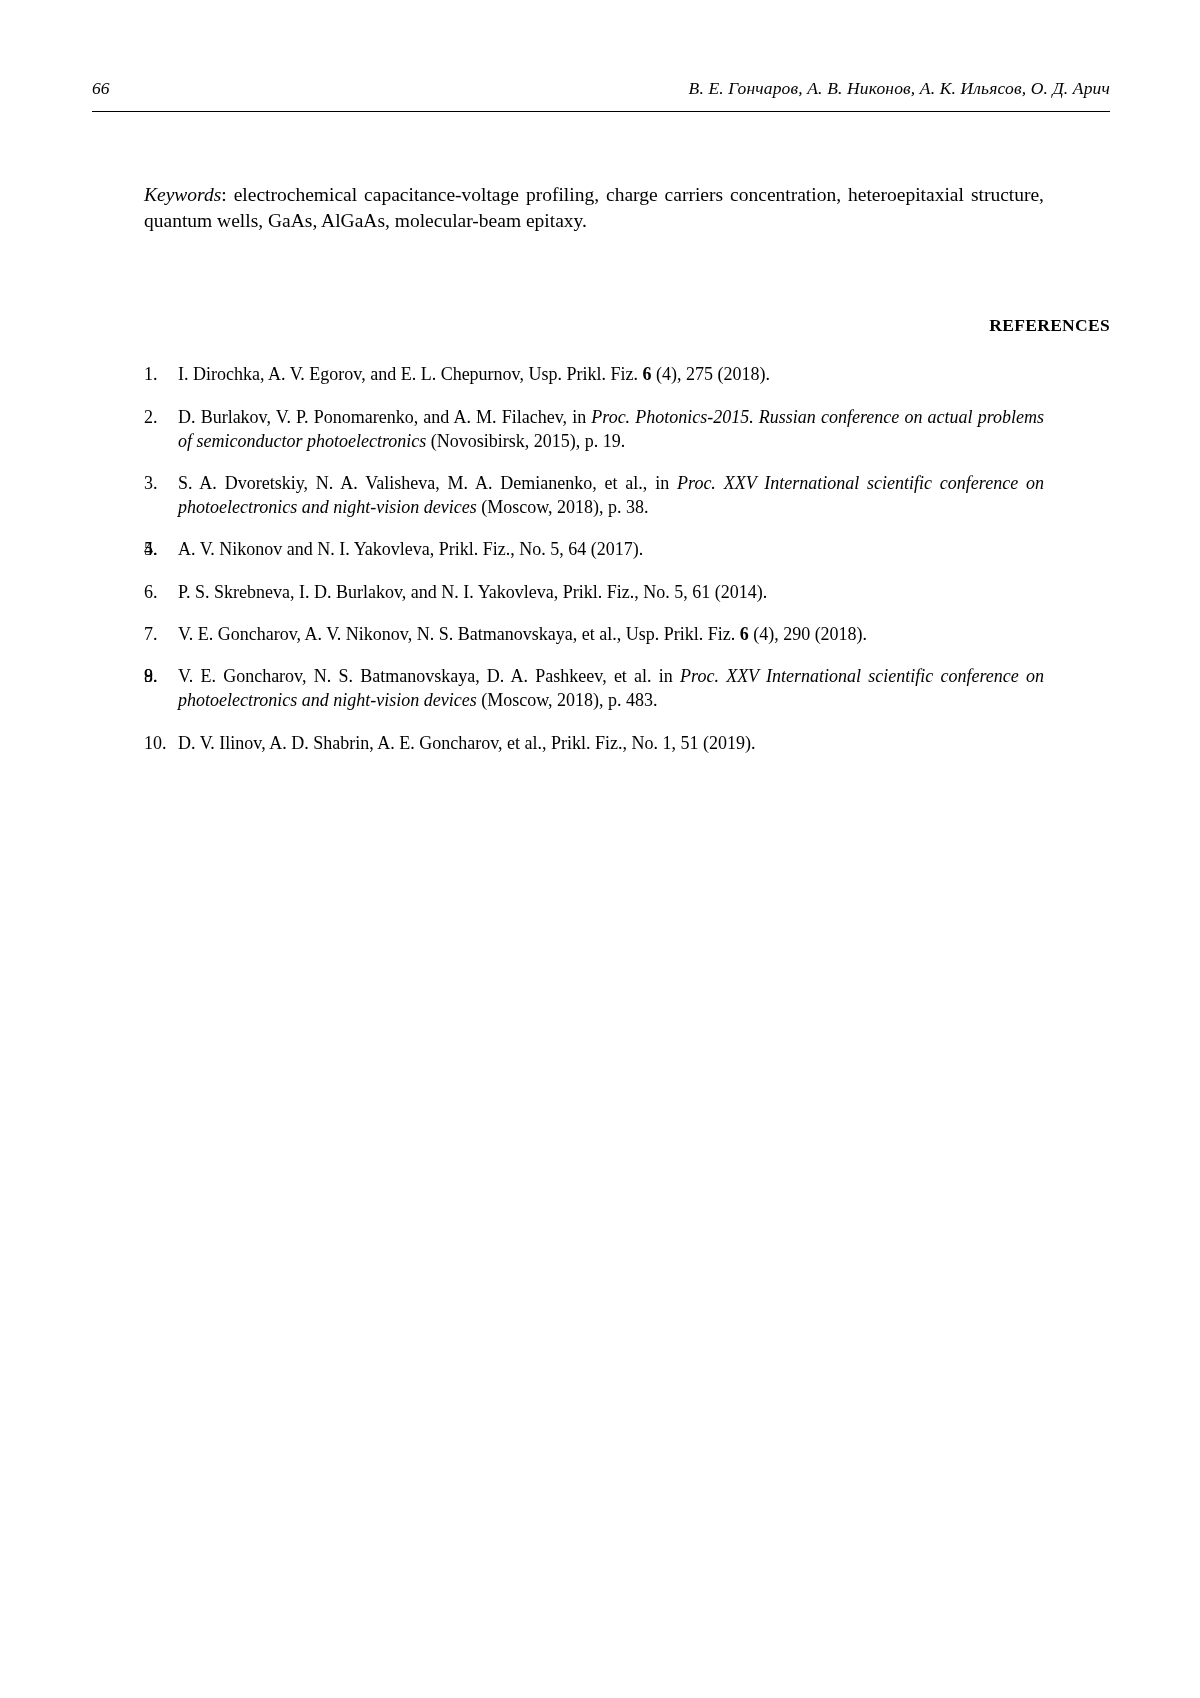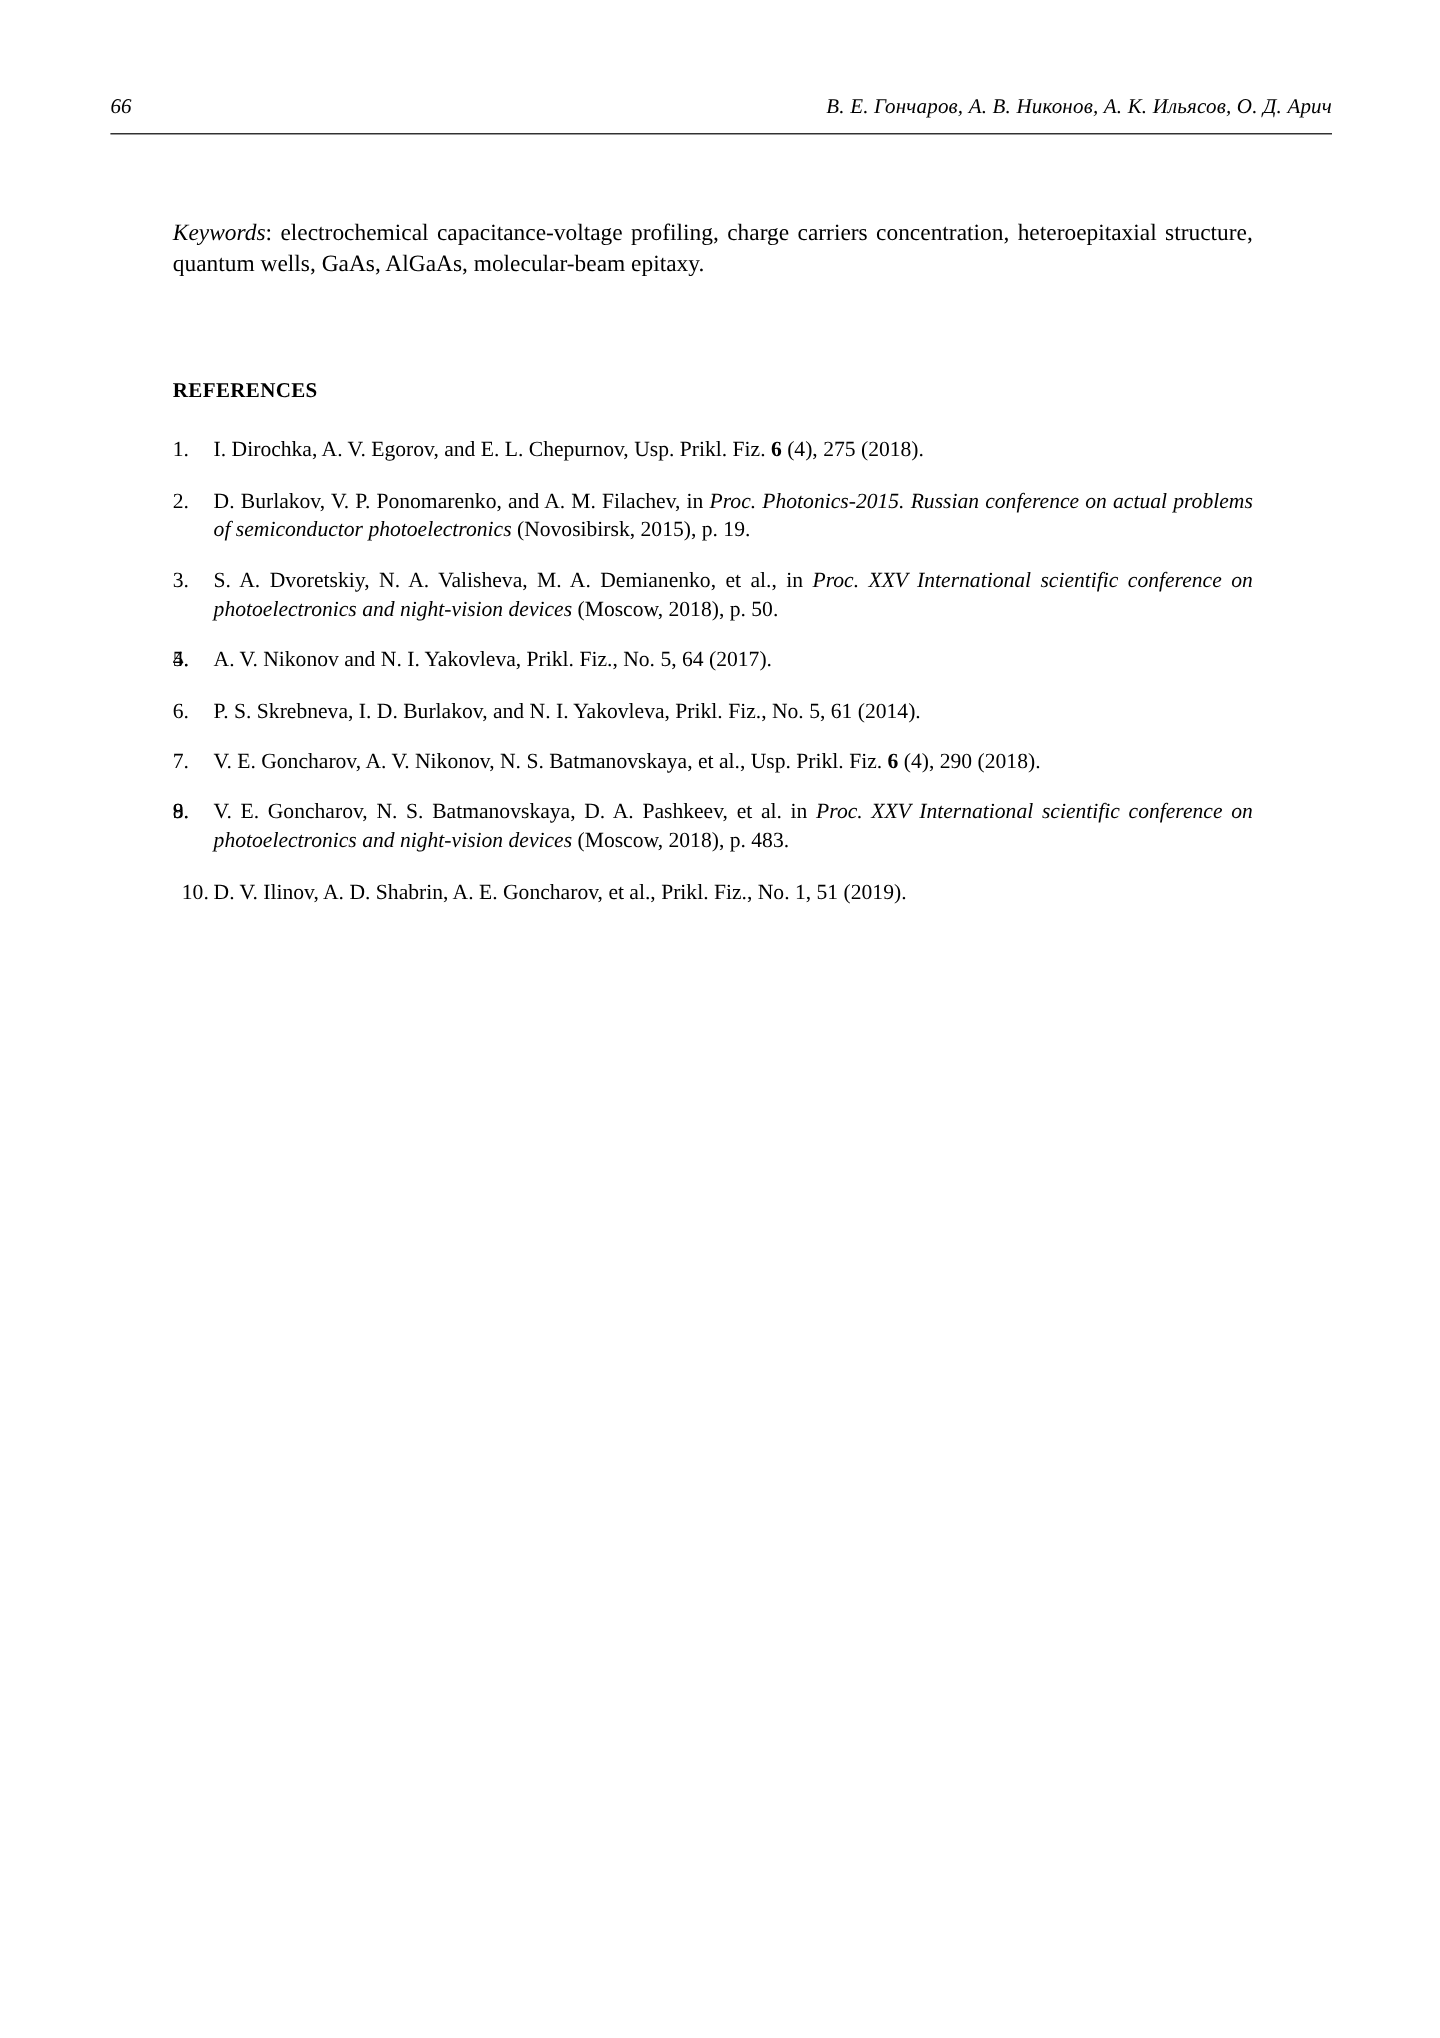--- a/index.html
+++ b/index.html
@@ -64,20 +64,21 @@
   .keywords .kw-label {
     font-style: italic;
   }
   
   .ref-heading {
     margin-top: 82px;
     margin-left: 52px;
     font-weight: bold;
     font-size: 17.5px;
     letter-spacing: 0.3px;
+    text-align: right;
   }
   .ref-list {
     margin-top: 26px;
     margin-left: 52px;
     width: 900px;
   }
   .ref-item {
     position: relative;
     font-size: 18px;
     line-height: 1.345;
@@ -87,21 +88,20 @@
   }
   .ref-item .num {
     position: absolute;
     left: 0;
     top: 0;
     width: 26px;
     text-align: left;
   }
   .ref-item .num.wide {
     width: 30px;
-    text-align: right;
   }
   i { font-style: italic; }
   b { font-weight: bold; }
 </style>
 </head>
 <body>
 
 <div class="page">
   <div class="content">
 
@@ -113,21 +113,21 @@
 
     <p class="keywords">
       <span class="kw-label">Keywords</span><span>: </span><span>electrochemical capacitance-voltage profiling, charge carriers concentration, heteroepitaxial structure, quantum wells, GaAs, AlGaAs, molecular-beam epitaxy.</span>
     </p>
 
     <div class="ref-heading">REFERENCES</div>
 
     <div class="ref-list">
         <p class="ref-item"><span class="num">1.</span><span><span>I. Dirochka, A. V. Egorov, and E. L. Chepurnov, Usp. Prikl. Fiz. </span><b>6</b><span> (4), 275 (2018).</span></span></p>
         <p class="ref-item"><span class="num">2.</span><span><span>D. Burlakov, V. P. Ponomarenko, and A. M. Filachev, in </span><i>Proc. Photonics-2015. Russian conference on actual problems of semiconductor photoelectronics</i><span> (Novosibirsk, 2015), p. 19.</span></span></p>
-        <p class="ref-item"><span class="num">3.</span><span><span>S. A. Dvoretskiy, N. A. Valisheva, M. A. Demianenko, et al., in </span><i>Proc. XXV International scientific conference on photoelectronics and night-vision devices</i><span> (Moscow, 2018), p. 50.</span></span></p>
+        <p class="ref-item"><span class="num">3.</span><span><span>S. A. Dvoretskiy, N. A. Valisheva, M. A. Demianenko, et al., in </span><i>Proc. XXV International scientific conference on photoelectronics and night-vision devices</i><span> (Moscow, 2018), p. 38.</span></span></p>
         <p class="ref-item"><span class="num">4.</span></p>
         <p class="ref-item"><span class="num">5.</span><span><span>A. V. Nikonov and N. I. Yakovleva, Prikl. Fiz., No. 5, 64 (2017).</span></span></p>
         <p class="ref-item"><span class="num">6.</span><span><span>P. S. Skrebneva, I. D. Burlakov, and N. I. Yakovleva, Prikl. Fiz., No. 5, 61 (2014).</span></span></p>
         <p class="ref-item"><span class="num">7.</span><span><span>V. E. Goncharov, A. V. Nikonov, N. S. Batmanovskaya, et al., Usp. Prikl. Fiz. </span><b>6</b><span> (4), 290 (2018).</span></span></p>
         <p class="ref-item"><span class="num">8.</span></p>
         <p class="ref-item"><span class="num">9.</span><span><span>V. E. Goncharov, N. S. Batmanovskaya, D. A. Pashkeev, et al. in </span><i>Proc. XXV International scientific conference on photoelectronics and night-vision devices</i><span> (Moscow, 2018), p. 483.</span></span></p>
         <p class="ref-item"><span class="num wide">10.</span><span><span>D. V. Ilinov, A. D. Shabrin, A. E. Goncharov, et al., Prikl. Fiz., No. 1, 51 (2019).</span></span></p>
       </div>
 
   </div>

